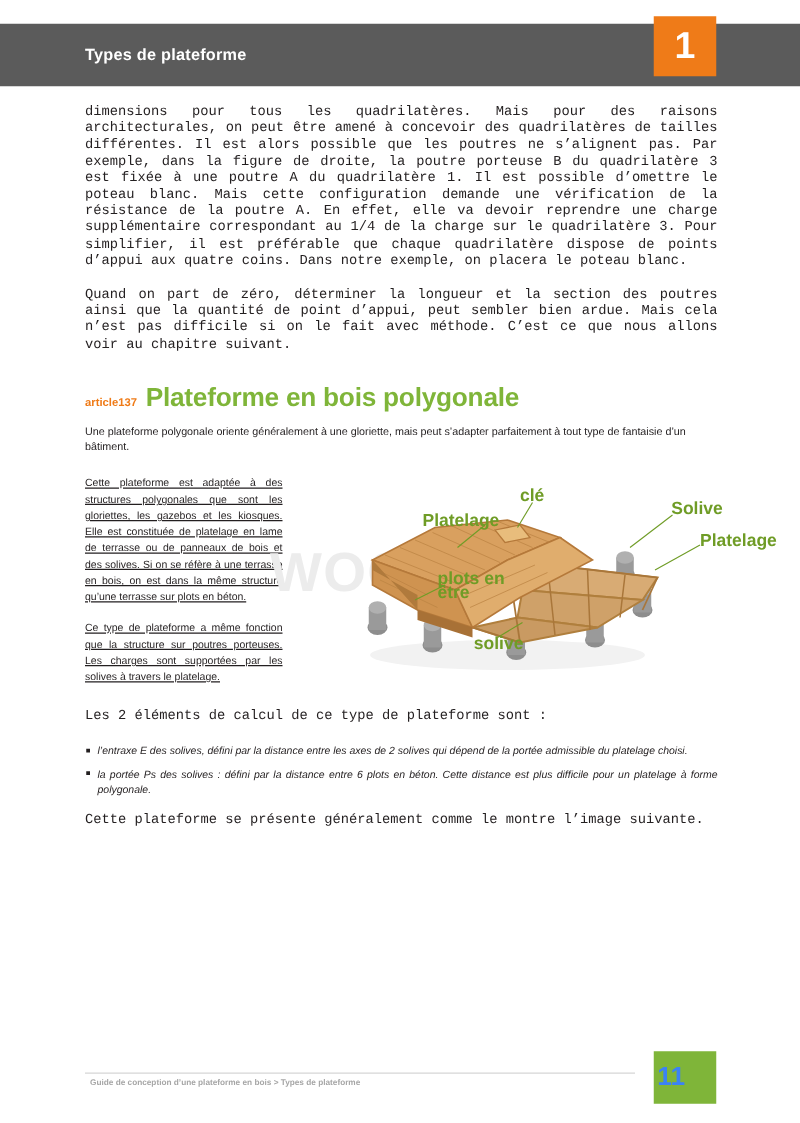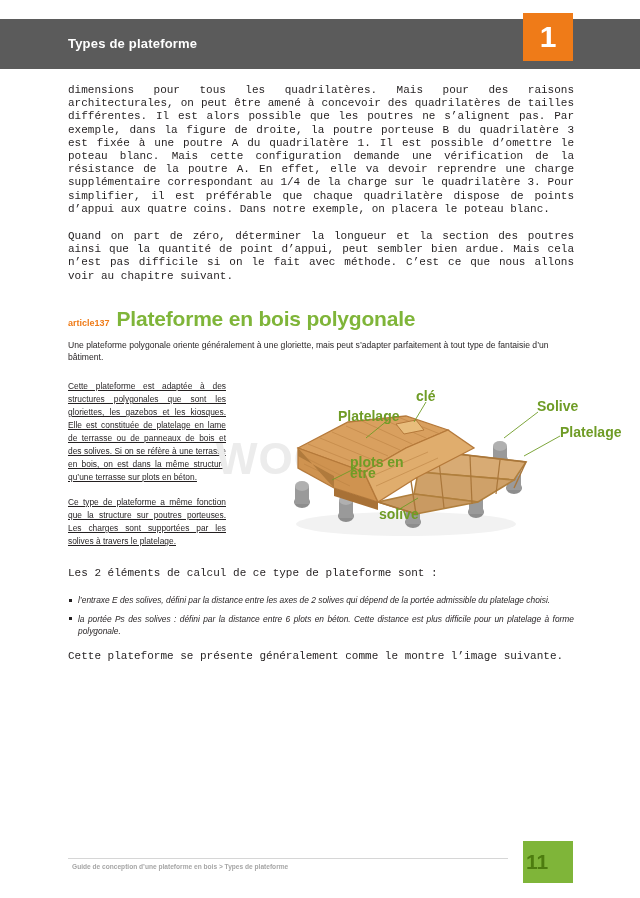--- a/index.html
+++ b/index.html
@@ -224,21 +224,21 @@
   .page-num {
     position: absolute;
     left: 523px;
     top: 841px;
     width: 28px;
     height: 42px;
     line-height: 42px;
     text-align: center;
     font-size: 21px;
     font-weight: bold;
-    color: #4d7c0f;
+    color: #3b82f6;
   }
 </style>
 </head>
 <body>
 
 <div class="page">
 
   <div class="header-band"></div>
   <div class="header-title">Types de plateforme</div>
   <div class="chapter-box"></div>

